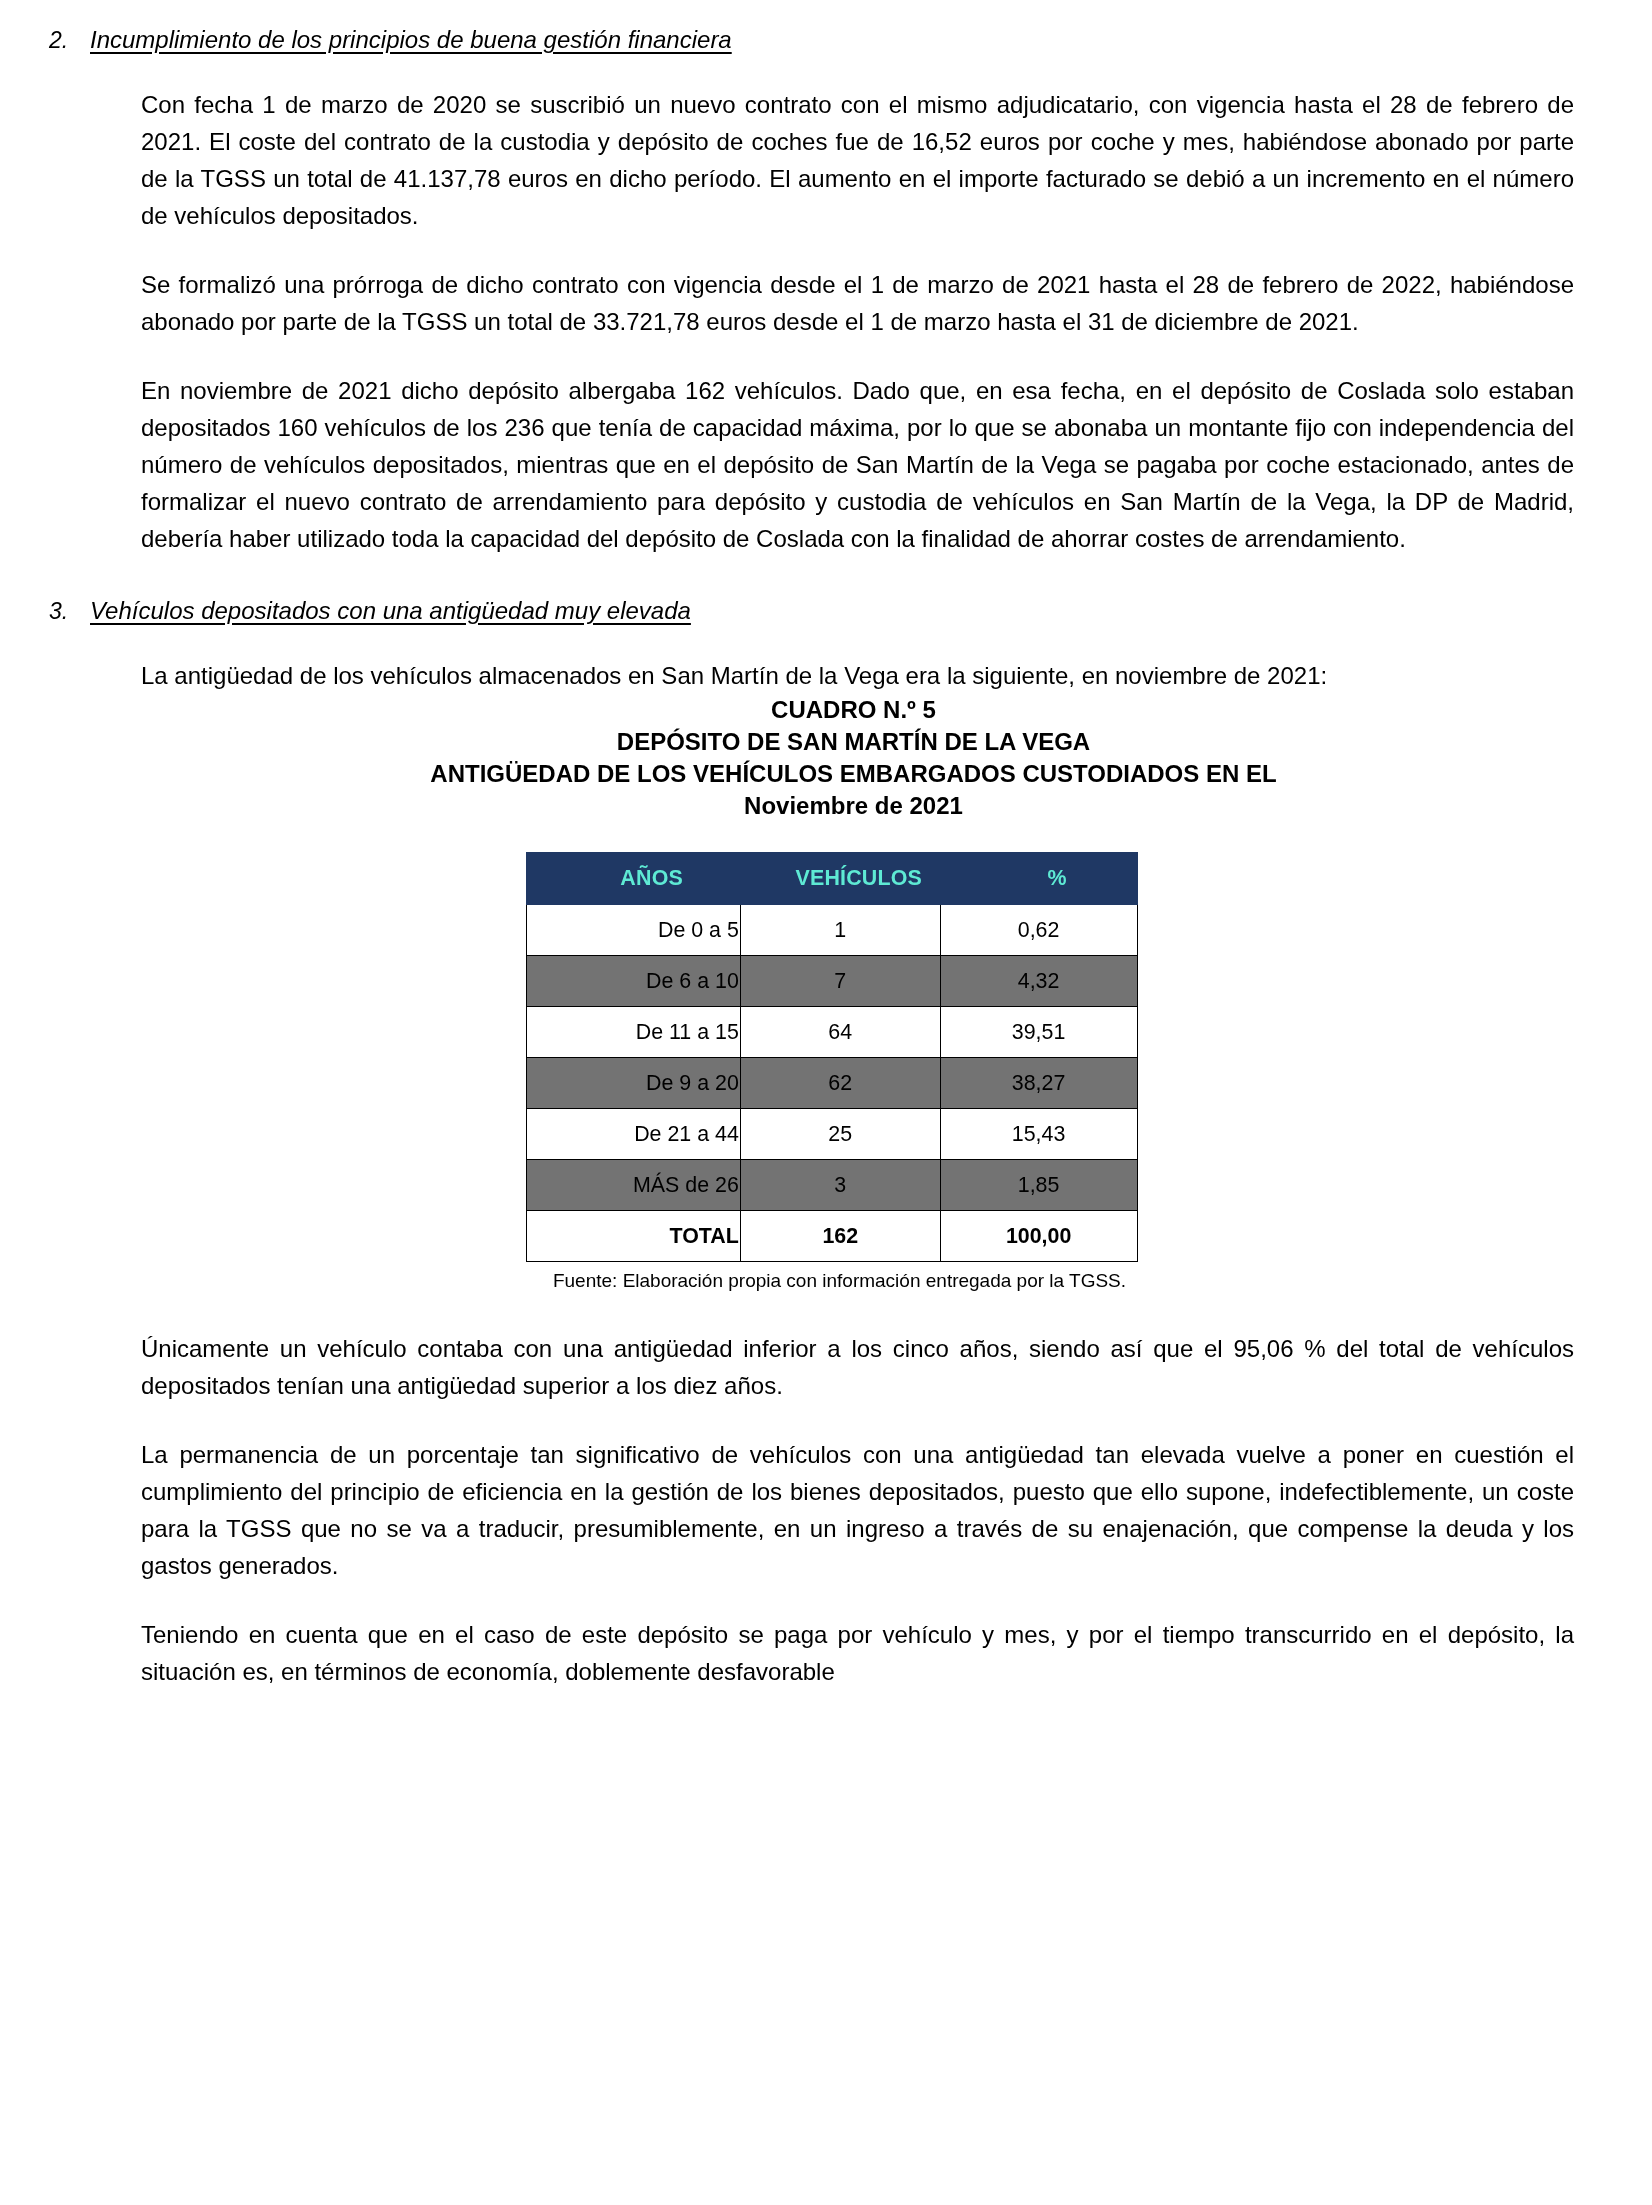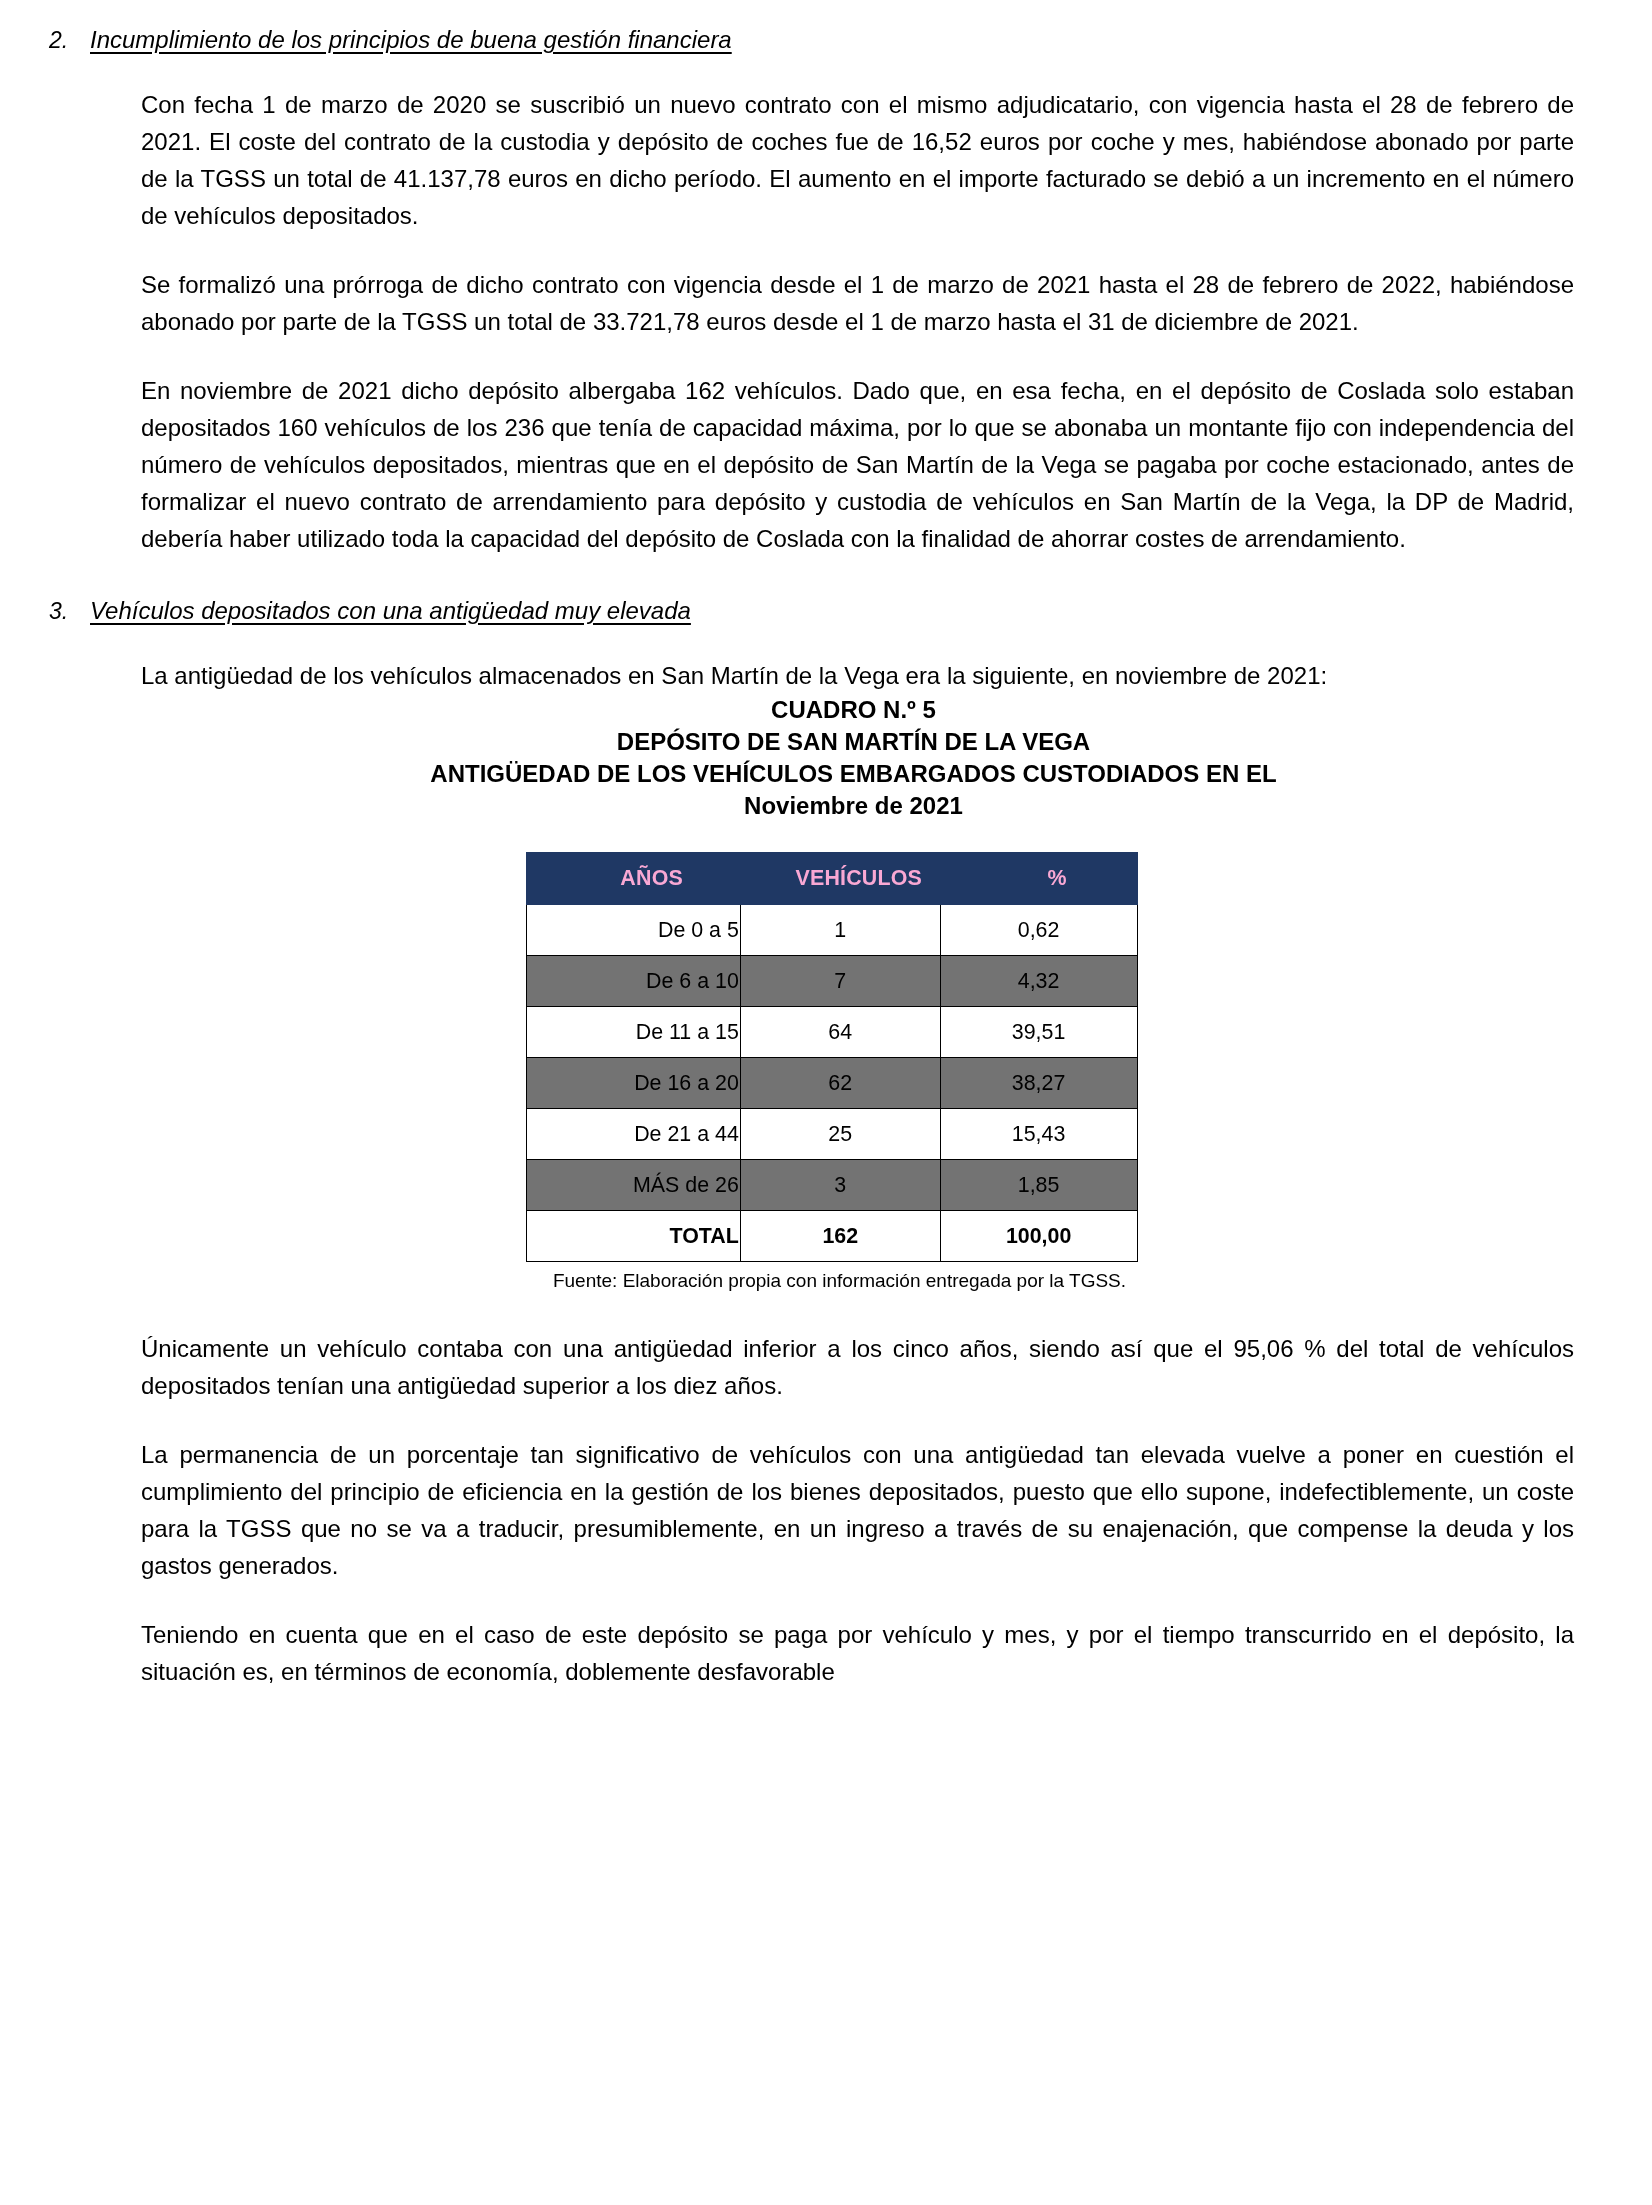--- a/index.html
+++ b/index.html
@@ -74,21 +74,21 @@
     margin-top: 30px;
     margin-left: 32px;
   }
   table.data {
     border-collapse: collapse;
     width: 612px;
     font-size: 21.4px;
   }
   table.data th {
     background: #1F3864;
-    color: #f9a8d4;
+    color: #5eead4;
     font-weight: bold;
     font-size: 21.4px;
     height: 49px;
     text-align: center;
     border: 0.8px solid #1F3864;
     letter-spacing: 0.2px;
     padding-left: 38px;
   }
   table.data td {
     height: 48px;
@@ -172,21 +172,21 @@
           <td class="lbl">De 6 a 10</td>
           <td class="num">7</td>
           <td class="num">4,32</td>
         </tr>
         <tr>
           <td class="lbl">De 11 a 15</td>
           <td class="num">64</td>
           <td class="num">39,51</td>
         </tr>
         <tr class="shaded">
-          <td class="lbl">De 16 a 20</td>
+          <td class="lbl">De 9 a 20</td>
           <td class="num">62</td>
           <td class="num">38,27</td>
         </tr>
         <tr>
           <td class="lbl">De 21 a 44</td>
           <td class="num">25</td>
           <td class="num">15,43</td>
         </tr>
         <tr class="shaded">
           <td class="lbl">MÁS de 26</td>

